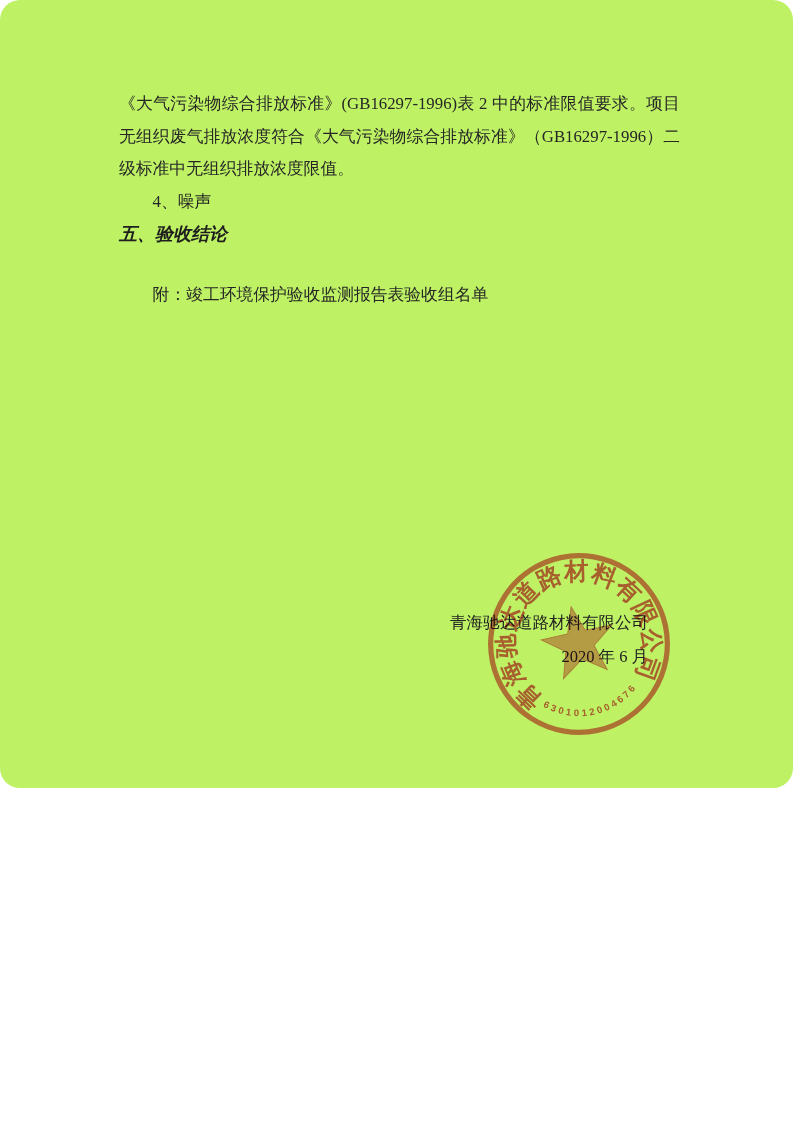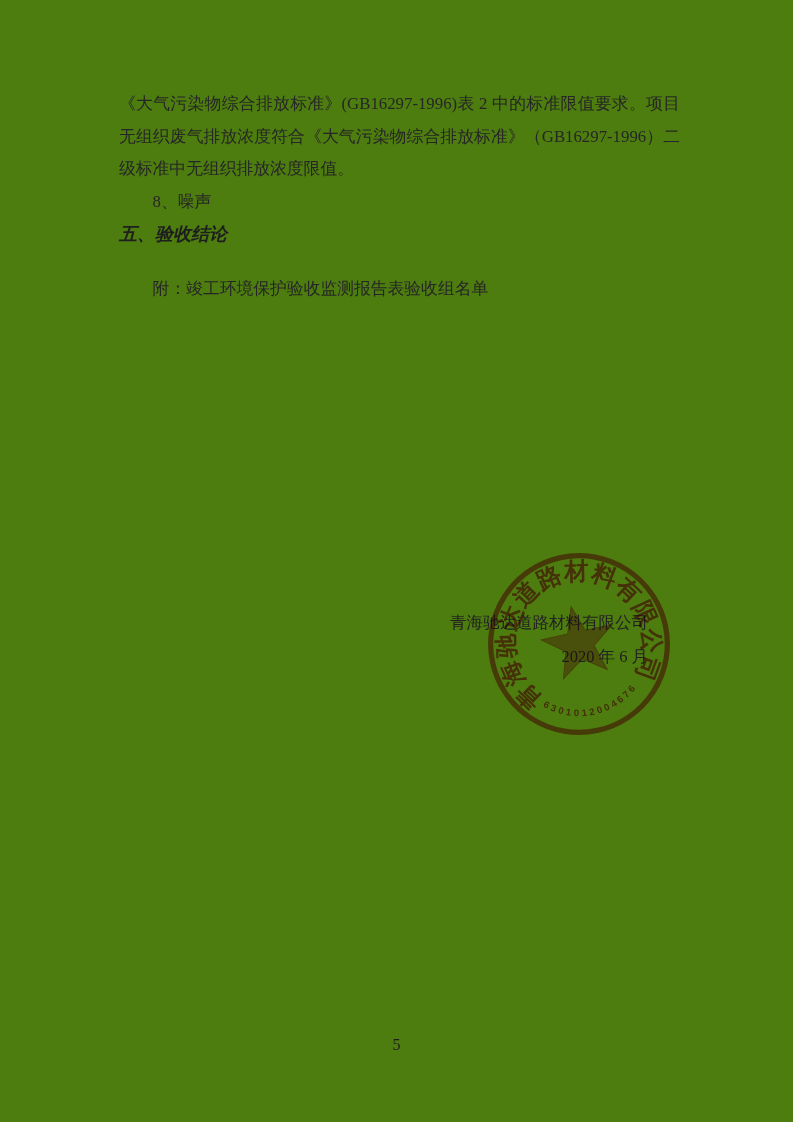--- a/index.html
+++ b/index.html
@@ -1,45 +1,46 @@
 <!DOCTYPE html>
 <html><head>
 <meta charset="utf-8">
 <style>
   * { box-sizing: border-box; }
   html, body { margin: 0; padding: 0; background: #ffffff; }
   .page {
     position: relative;
     width: 793px;
-    height: 1122px;
-    background: #4d7c0f;
+    height: 788px;
+    background: #bef264;
     font-family: "Liberation Serif", serif;
     color: #262626;
     overflow: hidden;
+    border-radius: 20px;
   }
   .content {
     position: absolute;
     left: 119px;
     top: 88px;
     width: 561px;
     font-size: 16.8px;
     line-height: 32.5px;
     text-align: justify;
   }
   .para { margin: 0; }
   .indent { text-indent: 2em; }
   .section-heading {
     margin: 0;
     font-size: 18px;
     font-weight: bold;
     line-height: 32.5px;
     color: #1e1e1e;
     font-style: italic;
   }
-  .attachment { margin-top: 22px; }
+  .attachment { margin-top: 28px; }
   .sig-company {
     position: absolute;
     top: 612px;
     right: 145px;
     font-size: 16.5px;
     color: #222222;
     white-space: nowrap;
   }
   .sig-date {
     position: absolute;
@@ -86,21 +87,21 @@
     color: #1e1e1e;
   }
 </style>
 </head>
 <body>
 
 <div class="page">
 
   <div class="content">
     <p class="para">《大气污染物综合排放标准》(GB16297-1996)表 2 中的标准限值要求。项目无组织废气排放浓度符合《大气污染物综合排放标准》（GB16297-1996）二级标准中无组织排放浓度限值。</p>
-    <p class="para indent">8、噪声</p>
+    <p class="para indent">4、噪声</p>
     <h2 class="section-heading">五、验收结论</h2>
     <p class="para indent attachment">附：竣工环境保护验收监测报告表验收组名单</p>
   </div>
 
   <div class="sig-company">青海驰达道路材料有限公司</div>
   <div class="sig-date">2020 年 6 月</div>
 
   <div class="stamp">
     <svg viewBox="0 0 200 200" width="190" height="190">
       <defs>

